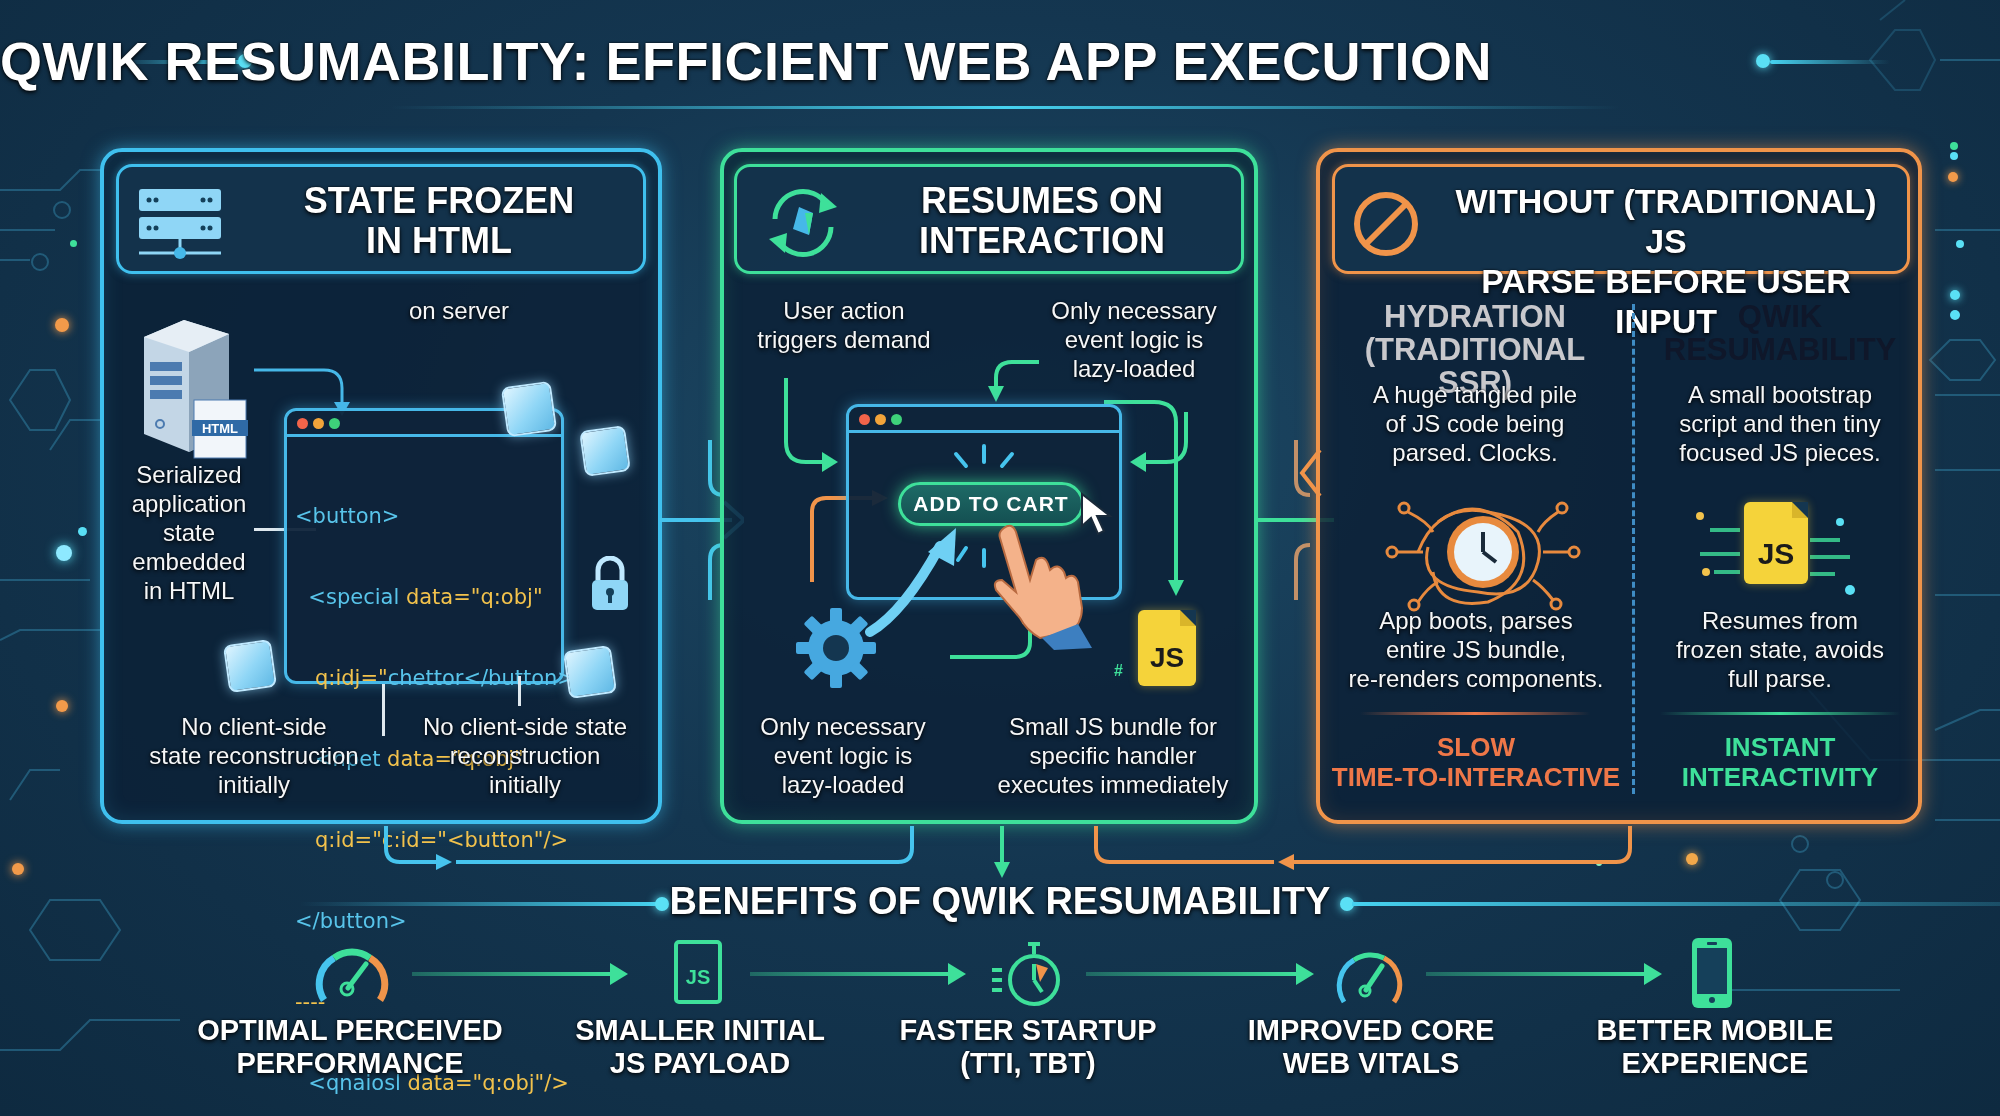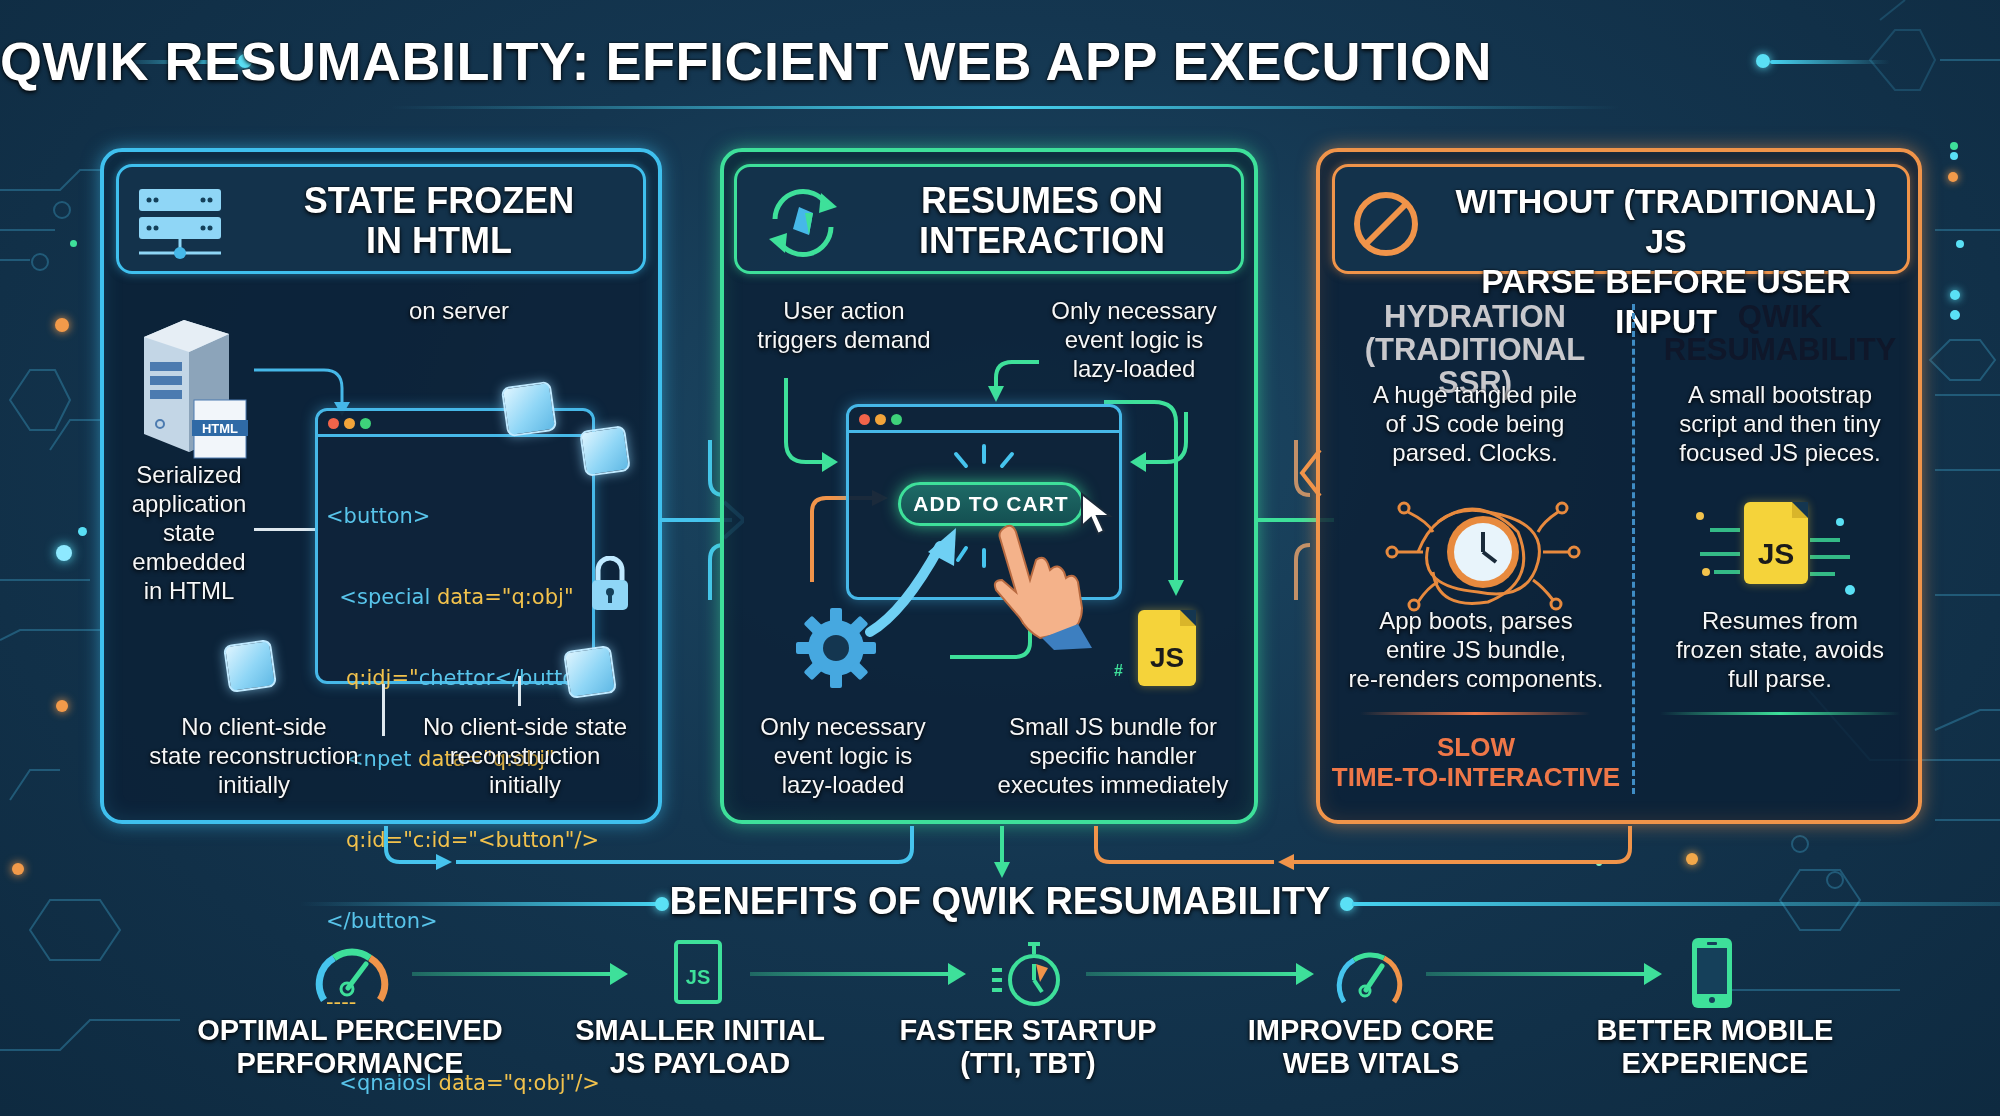--- a/index.html
+++ b/index.html
@@ -190,21 +190,21 @@
 
   <div class="abs body-text txt-shadow" style="left:0px;top:308px;width:170px;">
     <div>Serialized</div>
     <div>application</div>
     <div>state</div>
     <div>embedded</div>
     <div>in HTML</div>
   </div>
   <div class="abs" style="left:150px;top:376px;width:62px;height:3px;background:#dfe8ee;"></div>
 
-  <div class="abs codewin" style="left:180px;top:256px;width:280px;height:276px;margin-left:31px;">
+  <div class="abs codewin" style="left:180px;top:256px;width:280px;height:276px;">
     <div class="win-bar">
       <span class="win-dot" style="left:10px;background:#f2644a;"></span>
       <span class="win-dot" style="left:26px;background:#f2a43a;"></span>
       <span class="win-dot" style="left:42px;background:#3ed27a;"></span>
     </div>
     <div class="code" style="padding:12px 0 0 8px;">
       <div><span class="c-tag">&lt;button&gt;</span></div>
       <div><span class="c-tag">  &lt;special</span><span class="c-attr"> data="q:obj"</span></div>
       <div><span class="c-attr">   q:idj="</span><span class="c-tag">chettor&lt;/button&gt;</span></div>
       <div><span class="c-tag">   &lt;npet</span><span class="c-attr"> data="q:obj"</span></div>
@@ -443,20 +443,24 @@
     <circle cx="150" cy="20" r="4" fill="#5ae0f5"></circle>
     <circle cx="160" cy="88" r="5" fill="#5ae0f5"></circle>
   </svg>
   <div class="abs js-file" style="left:424px;top:350px;width:64px;height:82px;font-size:30px;line-height:104px;">JS</div>
   <div class="abs body-text txt-shadow" style="left:320px;top:454px;width:280px;">
     <div>Resumes from</div>
     <div>frozen state, avoids</div>
     <div>full parse.</div>
   </div>
   <div class="abs" style="left:340px;top:560px;width:240px;height:3px;background:linear-gradient(90deg,rgba(62,224,154,0),#3ee09a,rgba(62,224,154,0));"></div>
+  <div class="abs verdict" style="left:320px;top:580px;width:280px;color:#3ee09a;">
+    <div>INSTANT</div>
+    <div>INTERACTIVITY</div>
+  </div>
 </section>
 
 <svg class="abs" style="left:0;top:820px" width="2000" height="80">
   <path d="M386 6 V28 Q386 42 400 42 H438" stroke="#46c4ee" stroke-width="4" fill="none"></path>
   <polygon points="436,34 452,42 436,50" fill="#46c4ee"></polygon>
   <path d="M912 6 V28 Q912 42 898 42 H456" stroke="#46c4ee" stroke-width="4" fill="none"></path>
   <line x1="1002" y1="6" x2="1002" y2="44" stroke="#3ee09a" stroke-width="4"></line>
   <polygon points="994,42 1010,42 1002,58" fill="#3ee09a"></polygon>
   <path d="M1096 6 V28 Q1096 42 1110 42 H1274" stroke="#f0944a" stroke-width="4" fill="none"></path>
   <path d="M1630 6 V28 Q1630 42 1616 42 H1292" stroke="#f0944a" stroke-width="4" fill="none"></path>

